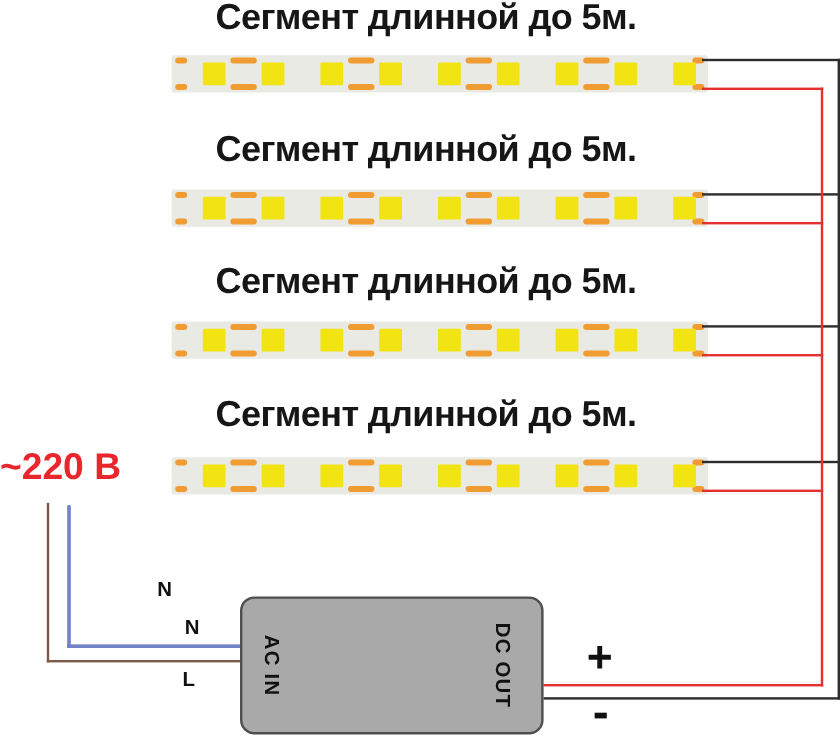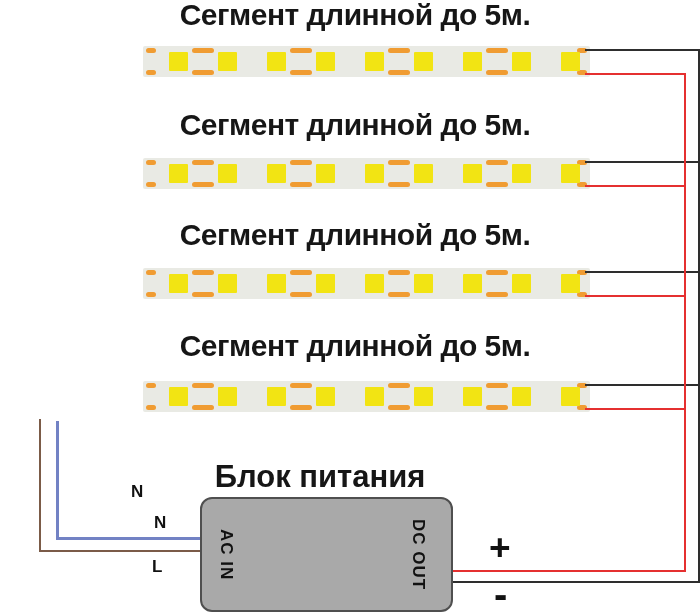--- a/index.html
+++ b/index.html
@@ -184,25 +184,25 @@
   <div class="wire red" style="left:684px;top:73px;width:2px;height:499px"></div>
   <div class="wire black" style="left:698px;top:49px;width:2px;height:534px"></div>
   <div class="wire red" style="left:453px;top:570px;width:233px;height:2px"></div>
   <div class="wire black" style="left:453px;top:581px;width:247px;height:2px"></div>
 
   <div class="wire blue" style="left:56px;top:421px;width:3px;height:119px"></div>
   <div class="wire blue" style="left:56px;top:537px;width:146px;height:3px"></div>
   <div class="wire brown" style="left:39px;top:419px;width:2px;height:133px"></div>
   <div class="wire brown" style="left:39px;top:550px;width:163px;height:2px"></div>
 
+  <div class="ac-voltage">~220 В</div>
   <div class="wire-label" id="label-n1">N</div>
   <div class="wire-label" id="label-n2">N</div>
   <div class="wire-label" id="label-l">L</div>
 
-  <div class="psu-title">Блок питания</div>
   <div class="psu-box"></div>
   <div class="vlabel" id="ac-in-label">AC IN</div>
   <div class="vlabel" id="dc-out-label">DC OUT</div>
 
   <div class="dc-plus">+</div>
   <div class="dc-minus">-</div>
 
 </div>
 
 </body></html>

